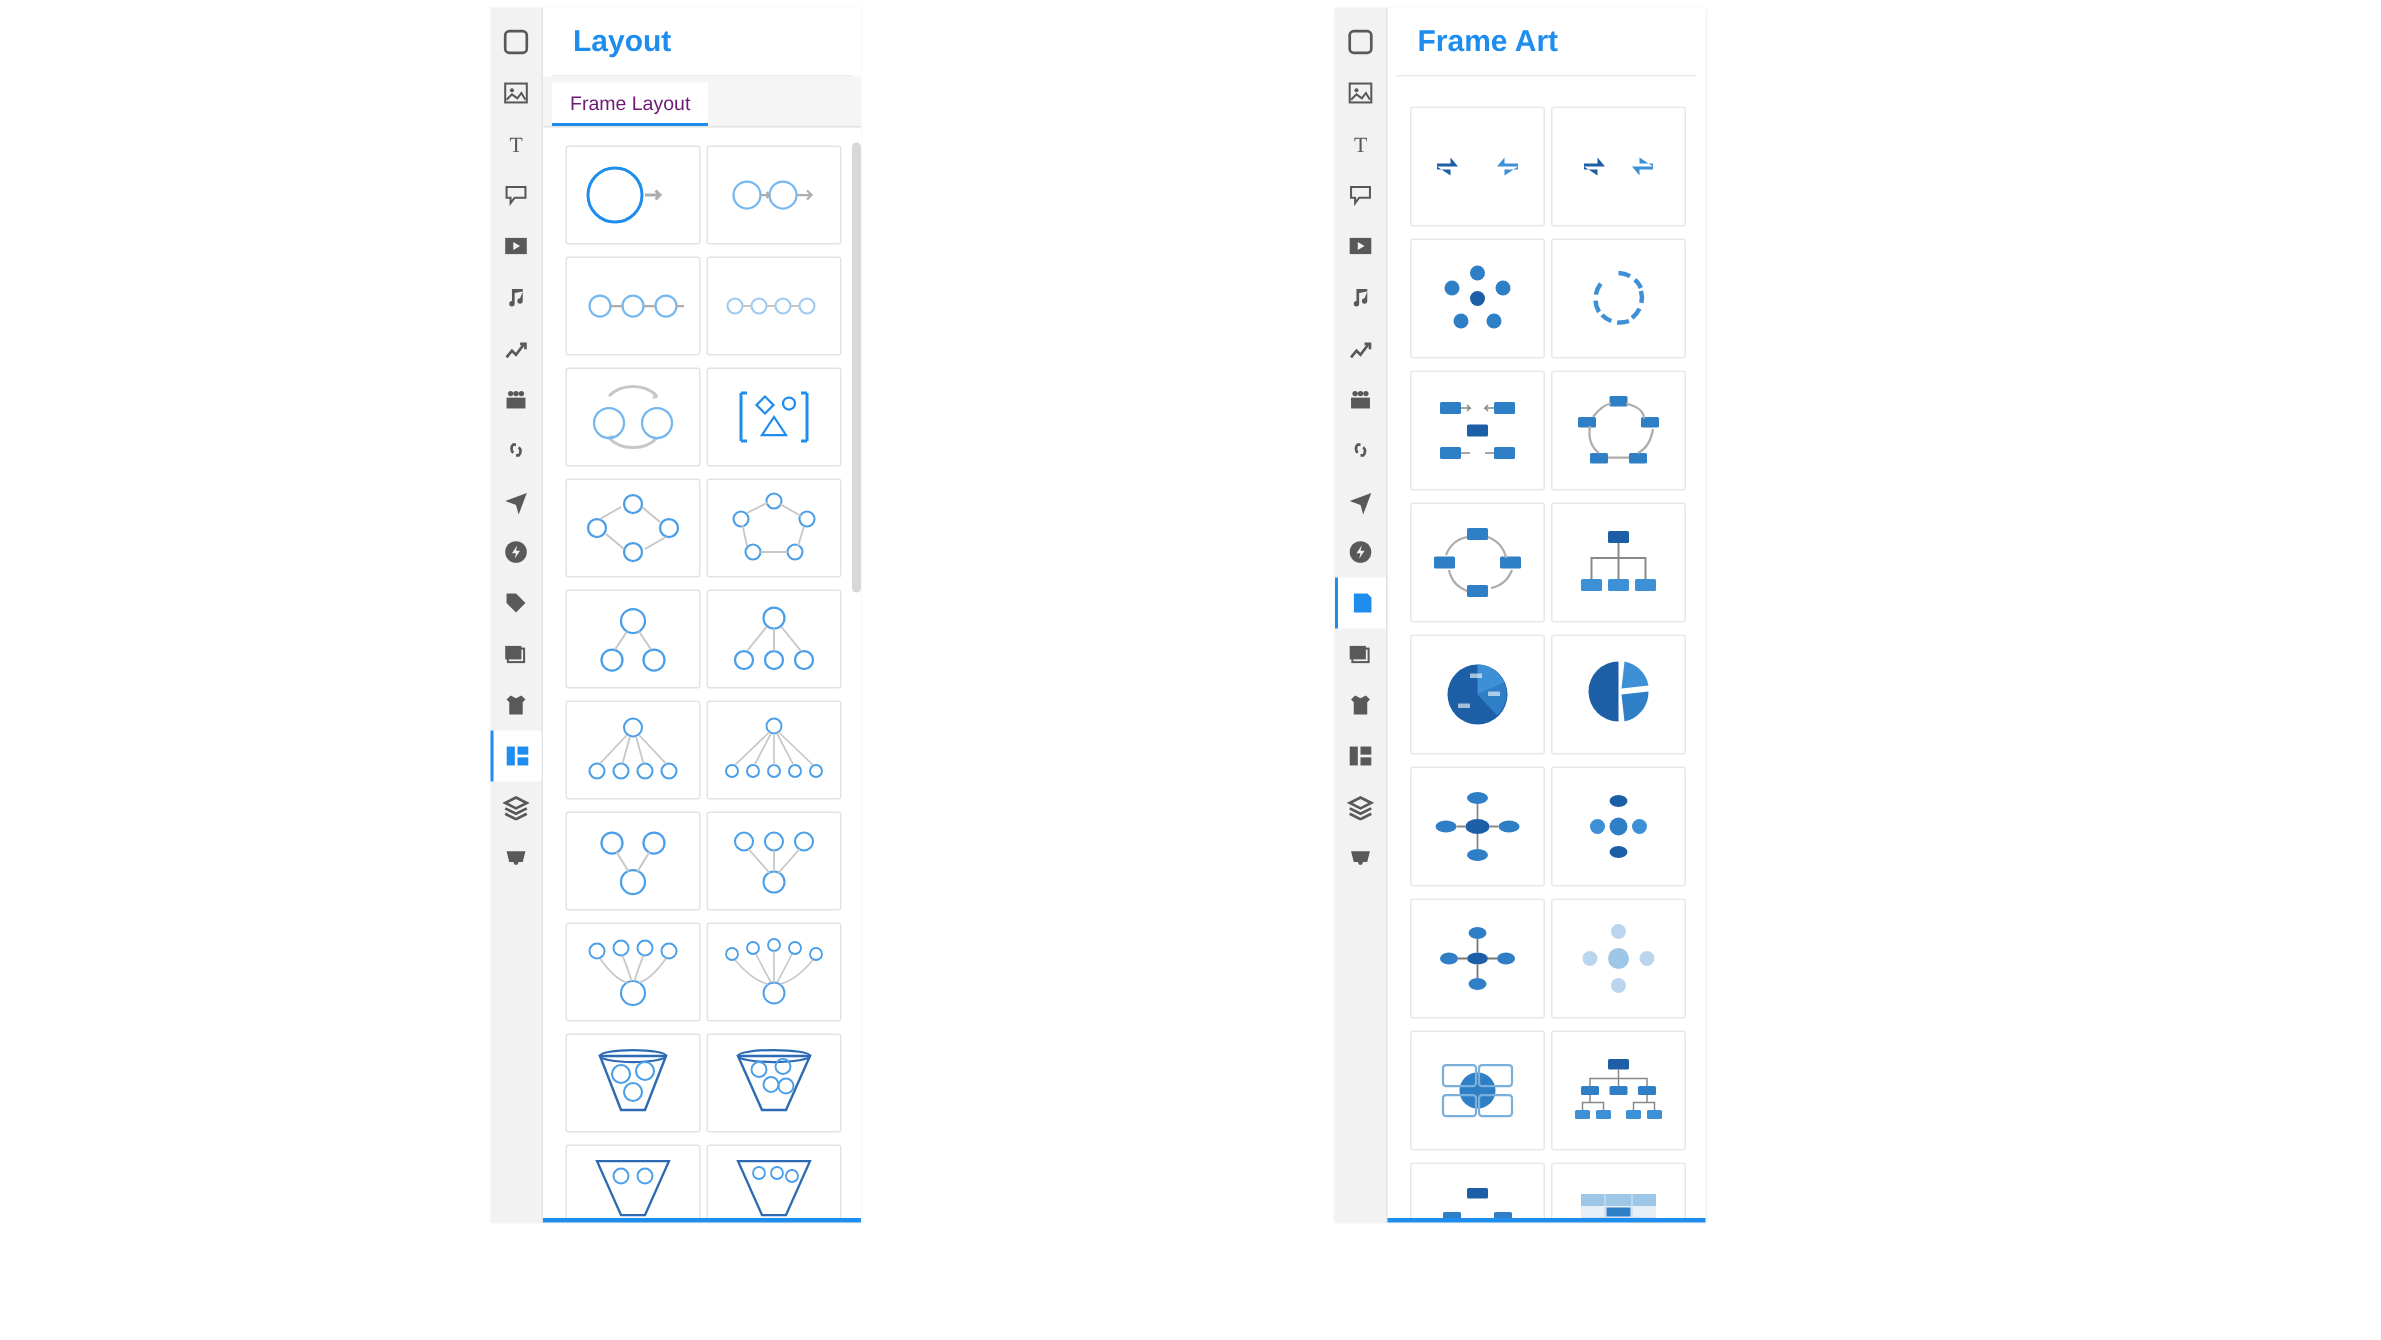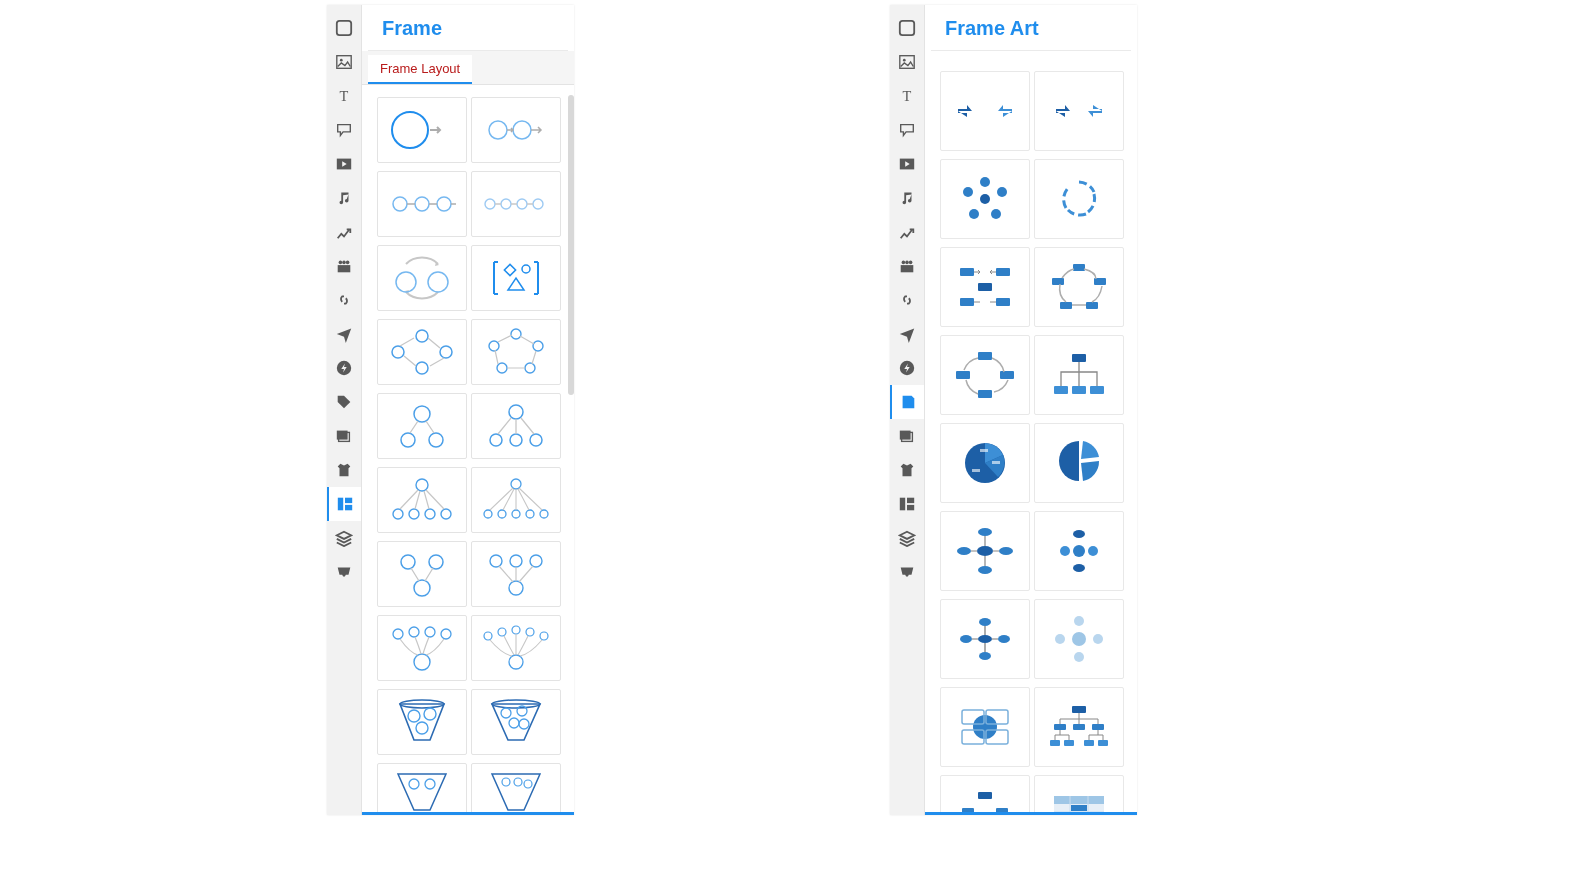--- a/index.html
+++ b/index.html
@@ -63,21 +63,21 @@
   }
   .tab-row {
     display: flex;
     padding: 0 6px;
     background: #f5f5f5;
     border-bottom: 1px solid #e3e3e3;
   }
   .tab {
     padding: 6px 12px;
     font-size: 13px;
-    color: #b91c1c;
+    color: #701a75;
     background: #fff;
     border-bottom: 2px solid #1f8ded;
     margin-top: 4px;
     cursor: pointer;
   }
   .grid-wrap {
     position: relative;
     flex: 1;
     overflow: hidden;
     padding: 12px 10px;
@@ -221,21 +221,21 @@
           <path d="M10 3l8 4-8 4-8-4z M2 11l8 4 8-4 M2 15l8 4 8-4" fill="none" stroke="currentColor" stroke-width="2"></path>
         </svg>
       </div>
     <div class="tool">
         <svg viewBox="0 0 20 20">
           <path d="M3 5h14l-2 8h-3l-1 2H9l-1-2H5z" fill="currentColor"></path>
         </svg>
       </div>
   </div>
   <div class="content">
-    <div class="title">Frame</div>
+    <div class="title">Layout</div>
     <div class="tab-row">
       <div class="tab">Frame Layout</div>
     </div>
     <div class="grid-wrap">
       <div class="scrolltrack"></div>
       <div class="grid">
 
         <div class="cell">
           <svg viewBox="0 0 76 52">
               <circle cx="26" cy="26" r="18" fill="none" stroke="#1f8ded" stroke-width="2"></circle>

